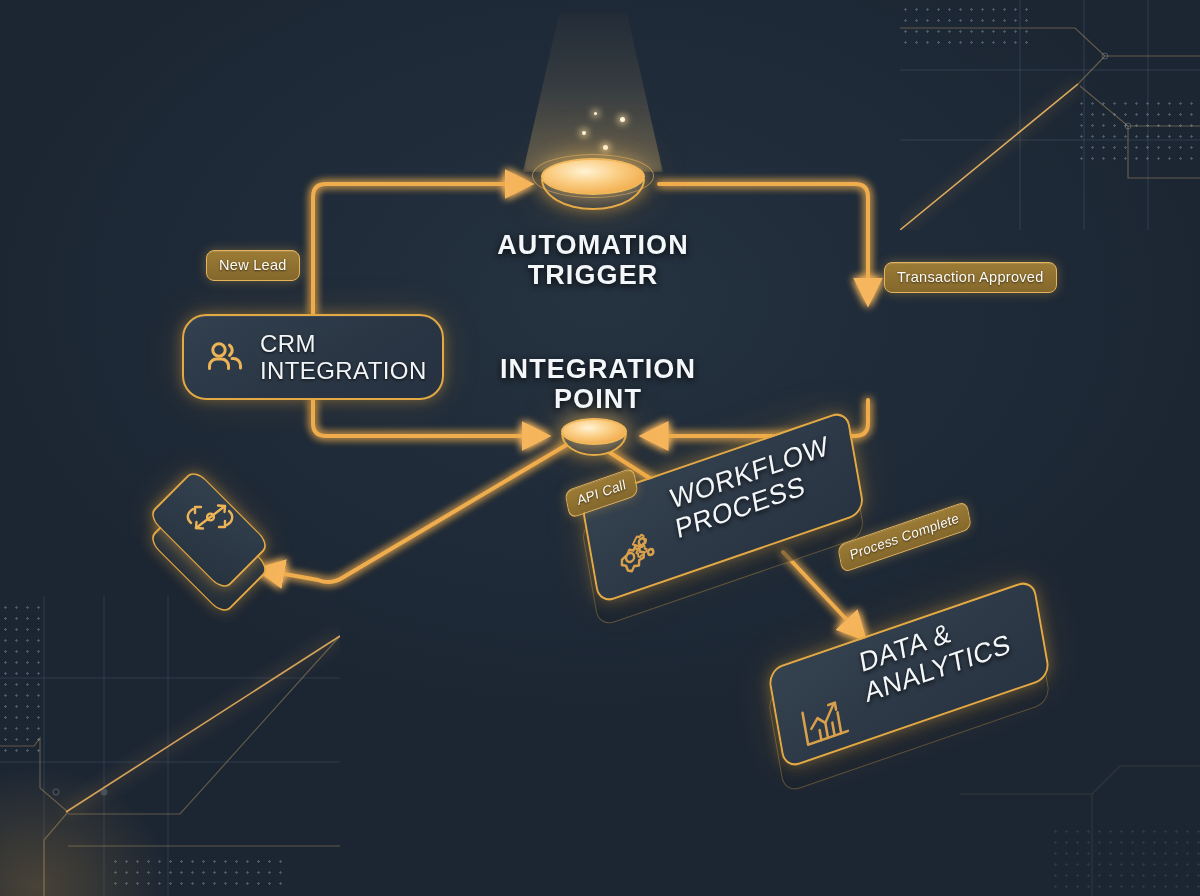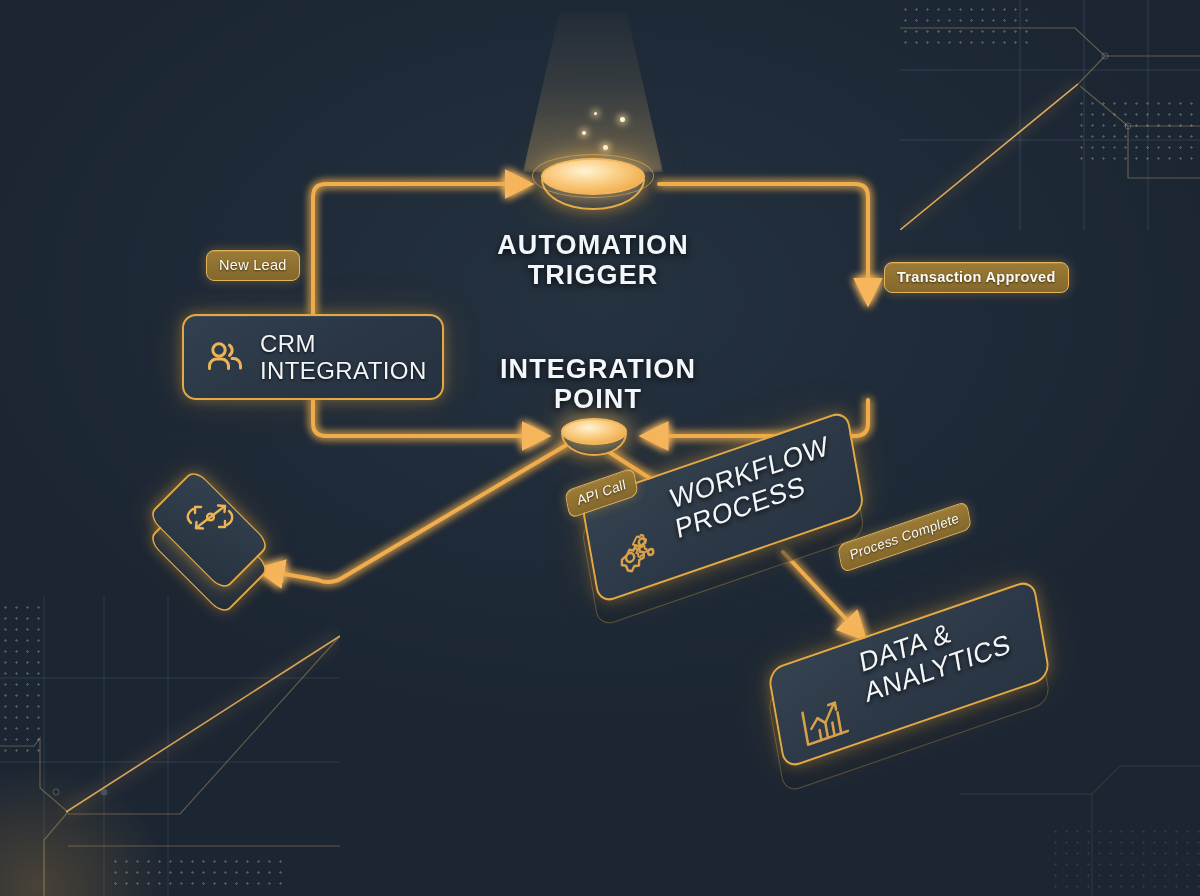--- a/index.html
+++ b/index.html
@@ -29,21 +29,21 @@
   }
 
   
   #links, #glow-layer { position: absolute; inset: 0; }
 
   
   .card {
     position: absolute;
     background: linear-gradient(150deg, #32404f 0%, #2a3644 55%, #263241 100%);
     border: 2px solid #e3a945;
-    border-radius: 14px;
+    border-radius: 24px;
     box-shadow: 0 0 14px rgba(240,170,60,.40), 0 0 40px rgba(240,170,60,.13),
                 inset 0 1px 0 rgba(255,255,255,.07);
     display: flex; align-items: center; gap: 16px;
     padding: 0 20px;
   }
   .card-label {
     color: #f2f5f8;
     font-size: 24px;
     font-weight: 400;
     line-height: 1.14;
@@ -149,21 +149,21 @@
     background: linear-gradient(180deg, #9b7b35 0%, #84682c 100%);
     border: 1.5px solid #e7b35a;
     border-radius: 8px;
     color: #fdfbf6; font-size: 14.5px; letter-spacing: .3px;
     padding: 6px 12px 7px;
     box-shadow: 0 0 11px rgba(230,175,70,.35), inset 0 1px 0 rgba(255,255,255,.12);
     white-space: nowrap;
     text-shadow: 0 1px 2px rgba(0,0,0,.6);
   }
   #pill-new-lead   { left: 206px; top: 250px; }
-  #pill-approved   { left: 884px; top: 262px; font-weight: bold; }
+  #pill-approved   { left: 884px; top: 262px; }
   #pill-api-call   { left: 565px; top: 479px; transform: rotate(-19deg) skewX(-8deg);
                      font-size: 13.5px; padding: 5px 10px 6px; }
   #pill-complete   { left: 836px; top: 523px; transform: rotate(-19deg) skewX(-8deg);
                      font-size: 13.5px; padding: 5px 10px 6px; }
 
   
   .icon { flex: 0 0 auto; display: block; }
   .icn3d { position: absolute; }
 </style>
 </head>

